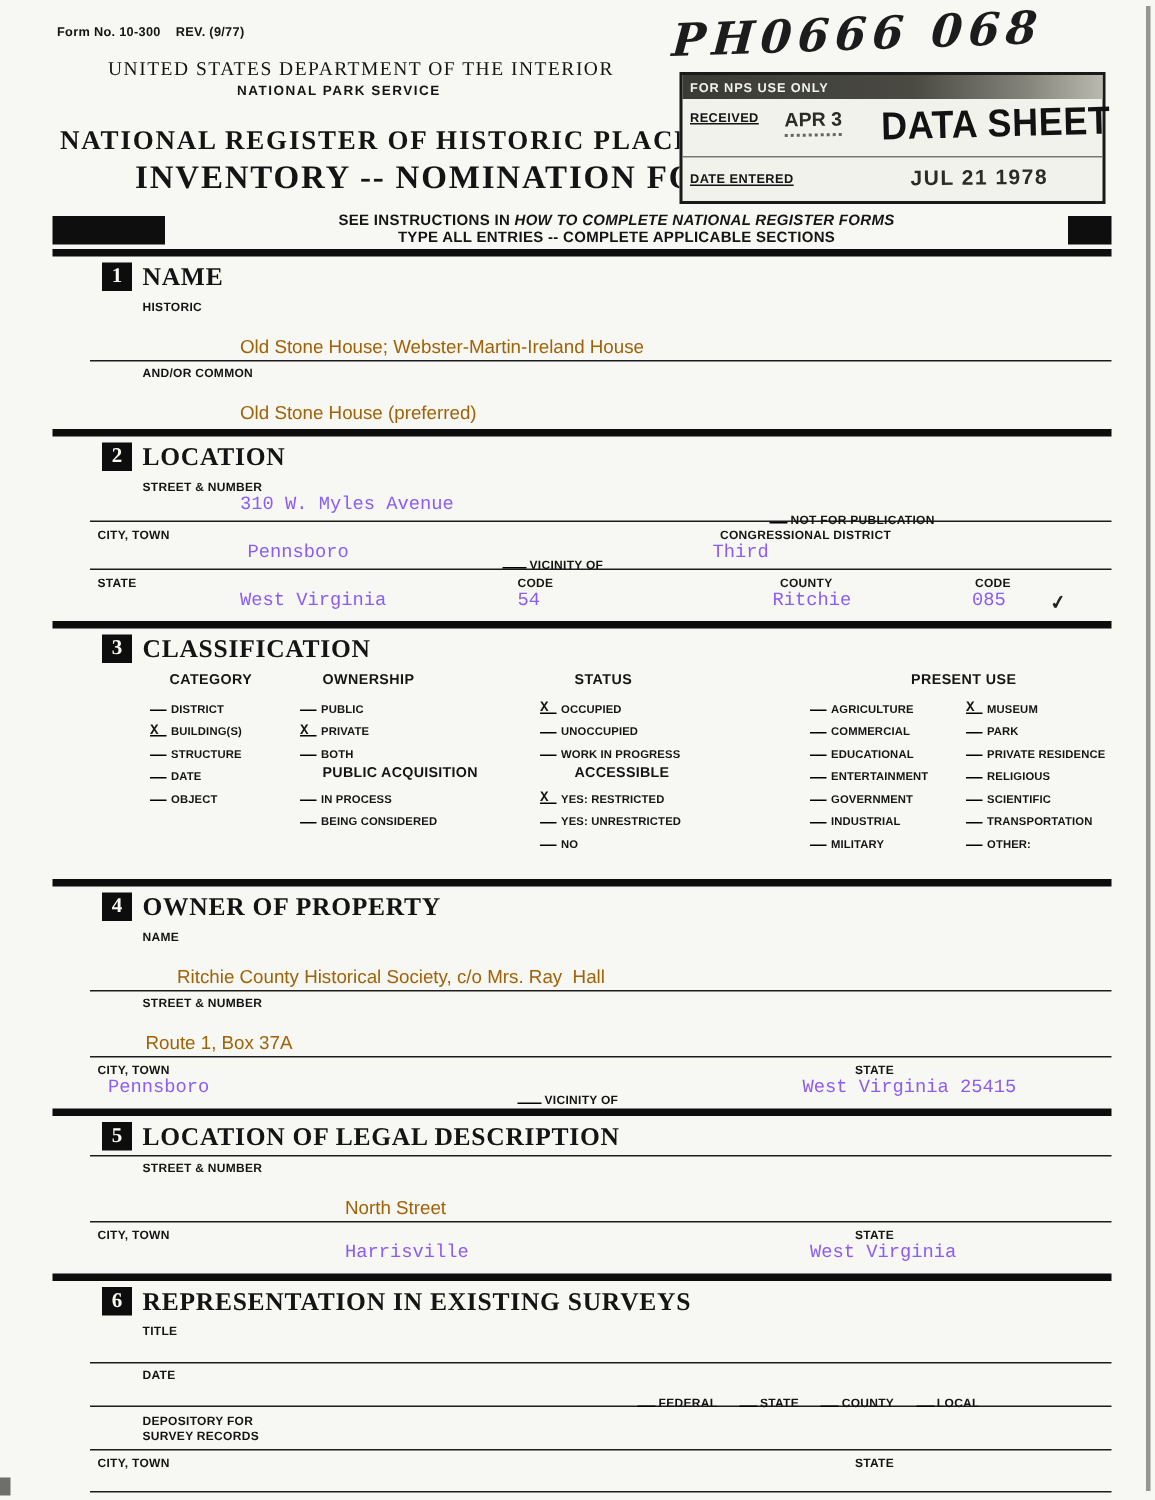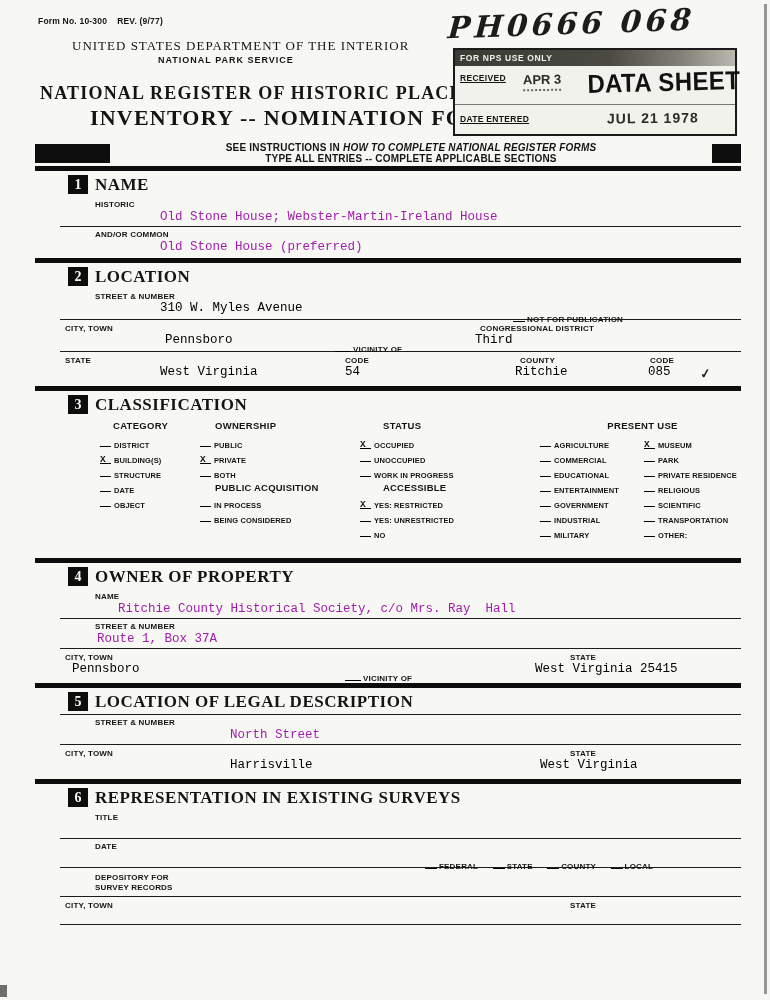--- a/index.html
+++ b/index.html
@@ -50,25 +50,25 @@
   .secbar { height:5px; background:#0d0d0d; margin-top:2px; }
   .sec-head { display:flex; align-items:center; padding:3px 0 2px 33px; height:26px; }
   .sec-num {
     width:20px; height:19px; background:#0d0d0d; color:#fafaf5; font-weight:bold;
     font-family:"Liberation Serif", serif; font-size:14px; display:flex; align-items:center; justify-content:center; margin-right:7px;
   }
   .sec-title { font-family:"Liberation Serif", serif; font-weight:bold; font-size:17px; letter-spacing:.5px; }
 
   .flabel { font-size:8px; font-weight:bold; letter-spacing:.2px; padding-top:4px; height:12px; line-height:8px; }
   .flabel-line { font-size:8px; font-weight:bold; letter-spacing:.2px; line-height:10px; }
-  .fvalue { font-family:Liberation Mono, monospace; font-size:12.5px; color:#a21caf; padding:1px 0 2px; min-height:17px; white-space:pre; }
+  .fvalue { font-family:Liberation Sans, sans-serif; font-size:12.5px; color:#a16207; padding:1px 0 2px; min-height:17px; white-space:pre;margin-top:14px; }
   .rule { border-bottom:1.5px solid #1c1c1c; margin-left:25px; }
   .rrow { position:relative; }
   .rrow > span { position:absolute; top:0; white-space:nowrap; }
-  .abs-value { font-family:"Liberation Mono","DejaVu Sans Mono",monospace; font-size:12.5px; color:#000000; white-space:pre; }
+  .abs-value { font-family:"Liberation Mono","DejaVu Sans Mono",monospace; font-size:12.5px; color:#8b5cf6; white-space:pre; }
   .abs-label { font-size:8px; font-weight:bold; letter-spacing:.2px;text-align:center; }
   .blankline { display:inline-block; width:12px; height:8px; border-bottom:1.3px solid #000; margin-right:2px; }
   .check { font-size:13px; font-weight:bold; transform:rotate(-8deg); color:#222; }
 
   
   .cls-wrap { position:relative; height:136px; margin-top:3px; }
   .cls-col { position:absolute; top:0; }
   .cls-header { font-size:9.5px; font-weight:bold; letter-spacing:.3px; height:15px; }
   .cls-subheader { font-size:9.5px; font-weight:bold; letter-spacing:.2px; height:15px; line-height:15px; white-space:nowrap; }
   .citem { height:15px; line-height:15px; white-space:nowrap; }

